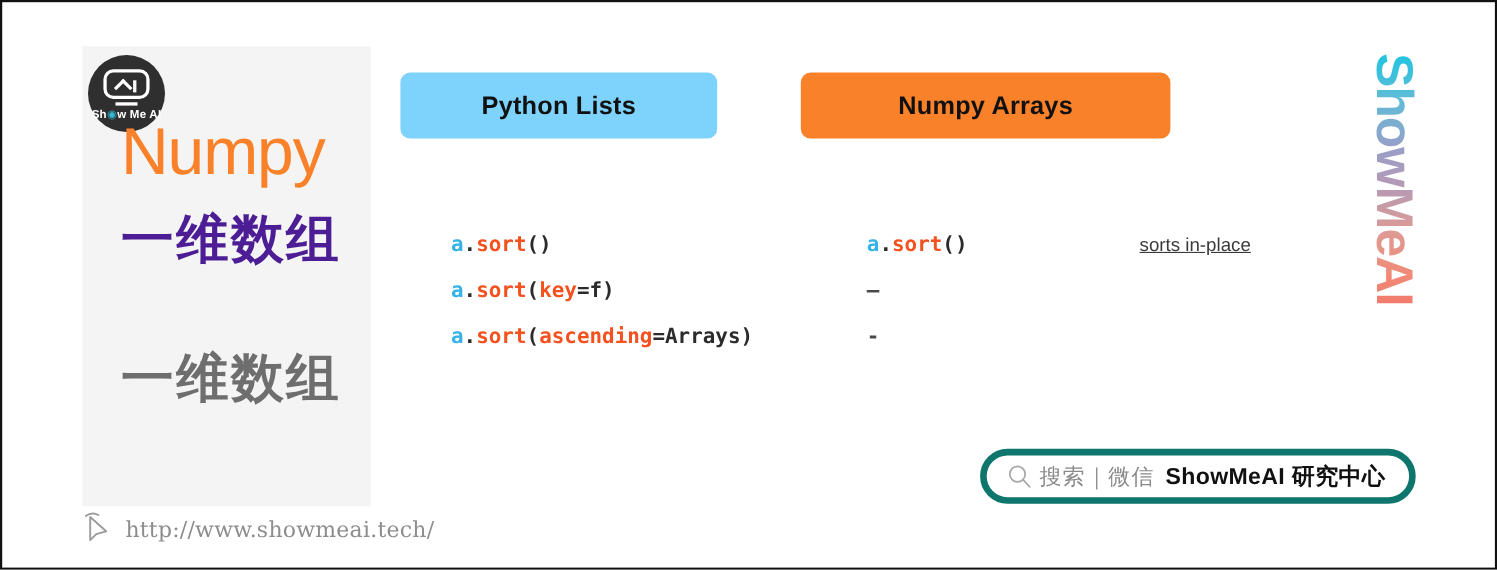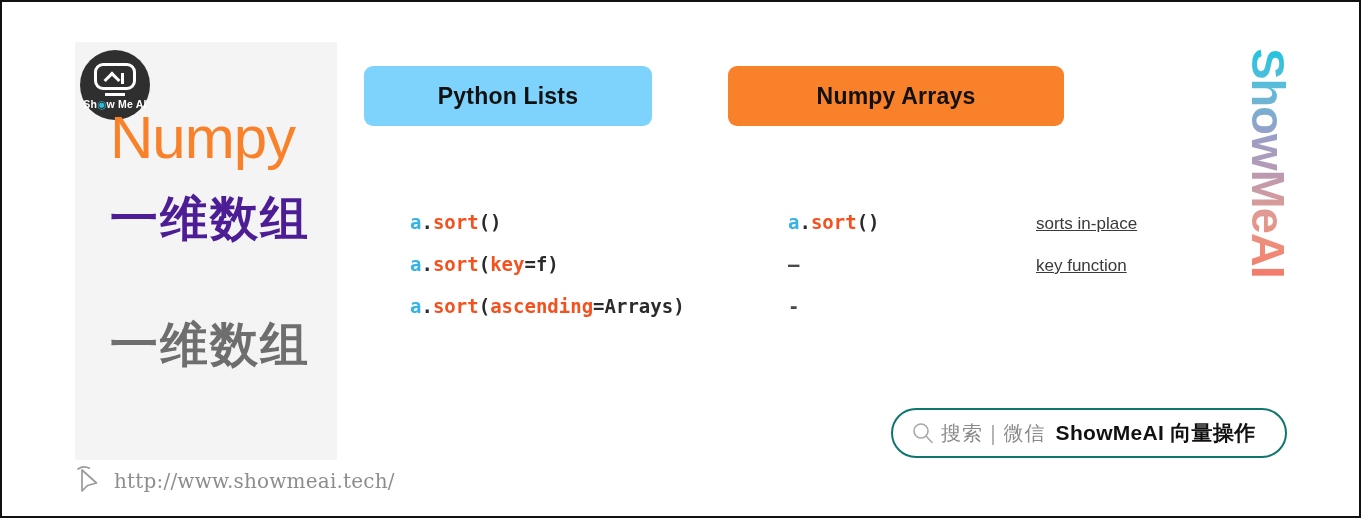--- a/index.html
+++ b/index.html
@@ -194,21 +194,21 @@
   .tk-plain { color: #2b2b2b; }
   .tk-dash  { color: #4a4a4a; }
 
   
   .search-box {
     position: absolute;
     left: 889px;
     top: 406px;
     width: 396px;
     height: 50px;
-    border: 2px solid #0f766e;
+    border: 6px solid #0f766e;
     border-radius: 25px;
     box-sizing: border-box;
     display: flex;
     align-items: center;
     padding-left: 18px;
   }
   .search-icon {
     width: 24px;
     height: 24px;
     margin-right: 6px;
@@ -300,35 +300,34 @@
 
   <div class="table" id="table-body">
       <div class="row">
         <div class="col-left"><span class="tk-var">a</span><span class="tk-plain">.</span><span class="tk-fn">sort</span><span class="tk-plain">()</span></div>
         <div class="col-mid"><span class="tk-var">a</span><span class="tk-plain">.</span><span class="tk-fn">sort</span><span class="tk-plain">()</span></div>
         <div class="col-desc">sorts in-place</div>
       </div>
       <div class="row">
         <div class="col-left"><span class="tk-var">a</span><span class="tk-plain">.</span><span class="tk-fn">sort</span><span class="tk-plain">(</span><span class="tk-fn">key</span><span class="tk-plain">=f)</span></div>
         <div class="col-mid"><span class="tk-dash">–</span></div>
-        <div class="col-desc">key function</div>
       </div>
       <div class="row">
         <div class="col-left"><span class="tk-var">a</span><span class="tk-plain">.</span><span class="tk-fn">sort</span><span class="tk-plain">(</span><span class="tk-fn">ascending</span><span class="tk-plain">=Arrays)</span></div>
         <div class="col-mid"><span class="tk-dash">-</span></div>
       </div>
     </div>
 
   <div class="search-box">
     <svg class="search-icon" viewBox="0 0 24 24">
       <circle cx="10" cy="10" r="7" fill="none" stroke="#a8a8a8" stroke-width="1.6"></circle>
       <line x1="15" y1="15" x2="21" y2="21.5" stroke="#a8a8a8" stroke-width="1.6" stroke-linecap="round"></line>
     </svg>
     <span class="search-gray">搜索｜微信</span>
-    <span class="search-bold">ShowMeAI 向量操作</span>
+    <span class="search-bold">ShowMeAI 研究中心</span>
   </div>
 
   <div class="footer">
     <svg class="cursor-icon" viewBox="0 0 34 34">
       <path d="M6 5 A11 11 0 0 1 17.5 4.2" fill="none" stroke="#9b9b9b" stroke-width="1.7" stroke-linecap="round"></path>
       <path d="M10 6 L10 27 L15.5 21.5 L24.5 19 Z" fill="none" stroke="#9b9b9b" stroke-width="1.7" stroke-linejoin="round"></path>
     </svg>
     <span class="footer-url">http://www.showmeai.tech/</span>
   </div>
 

